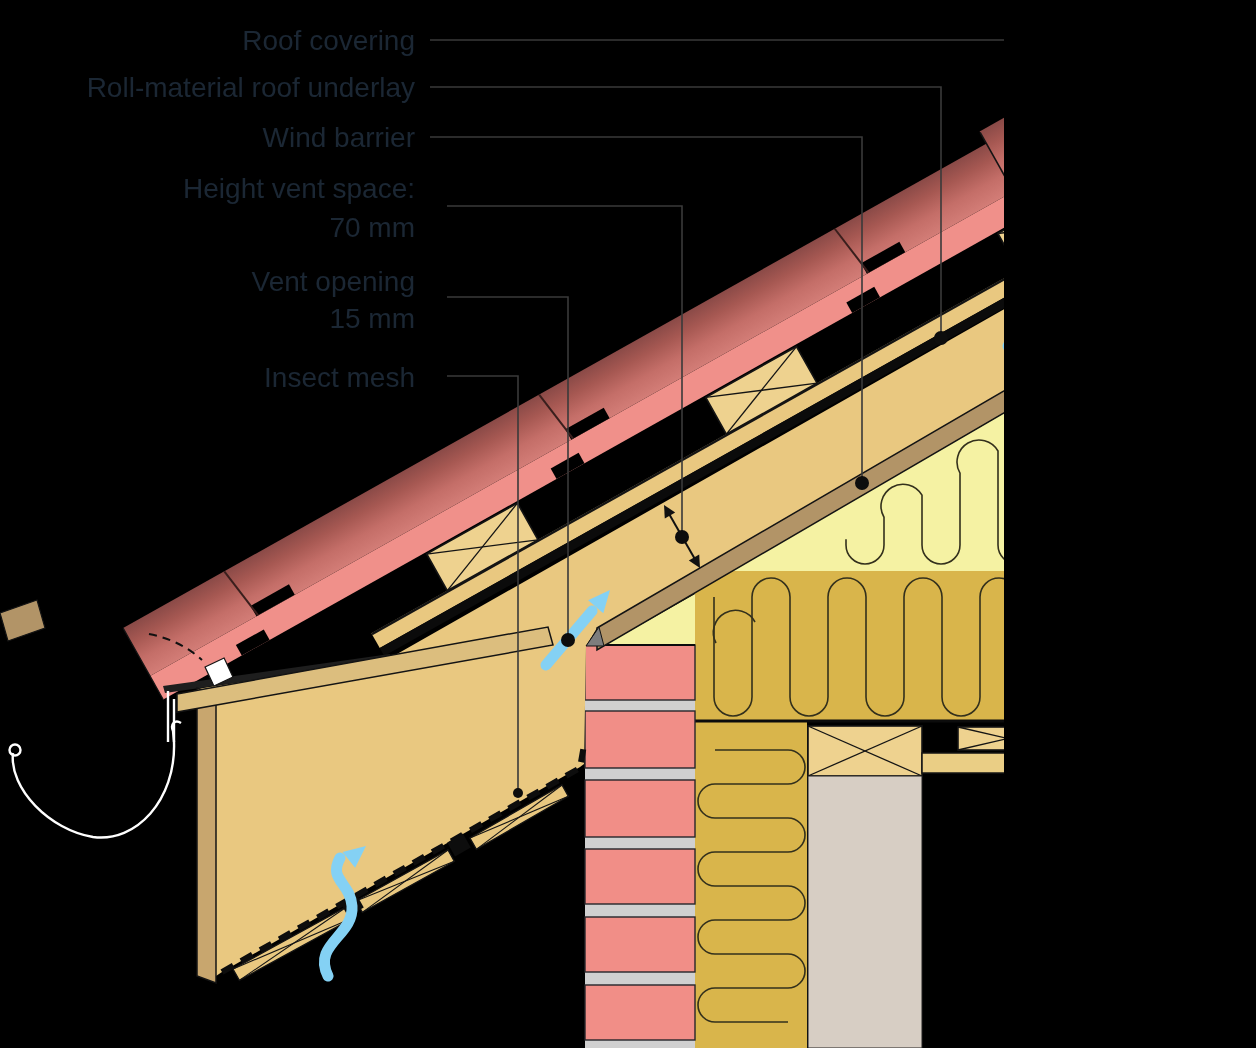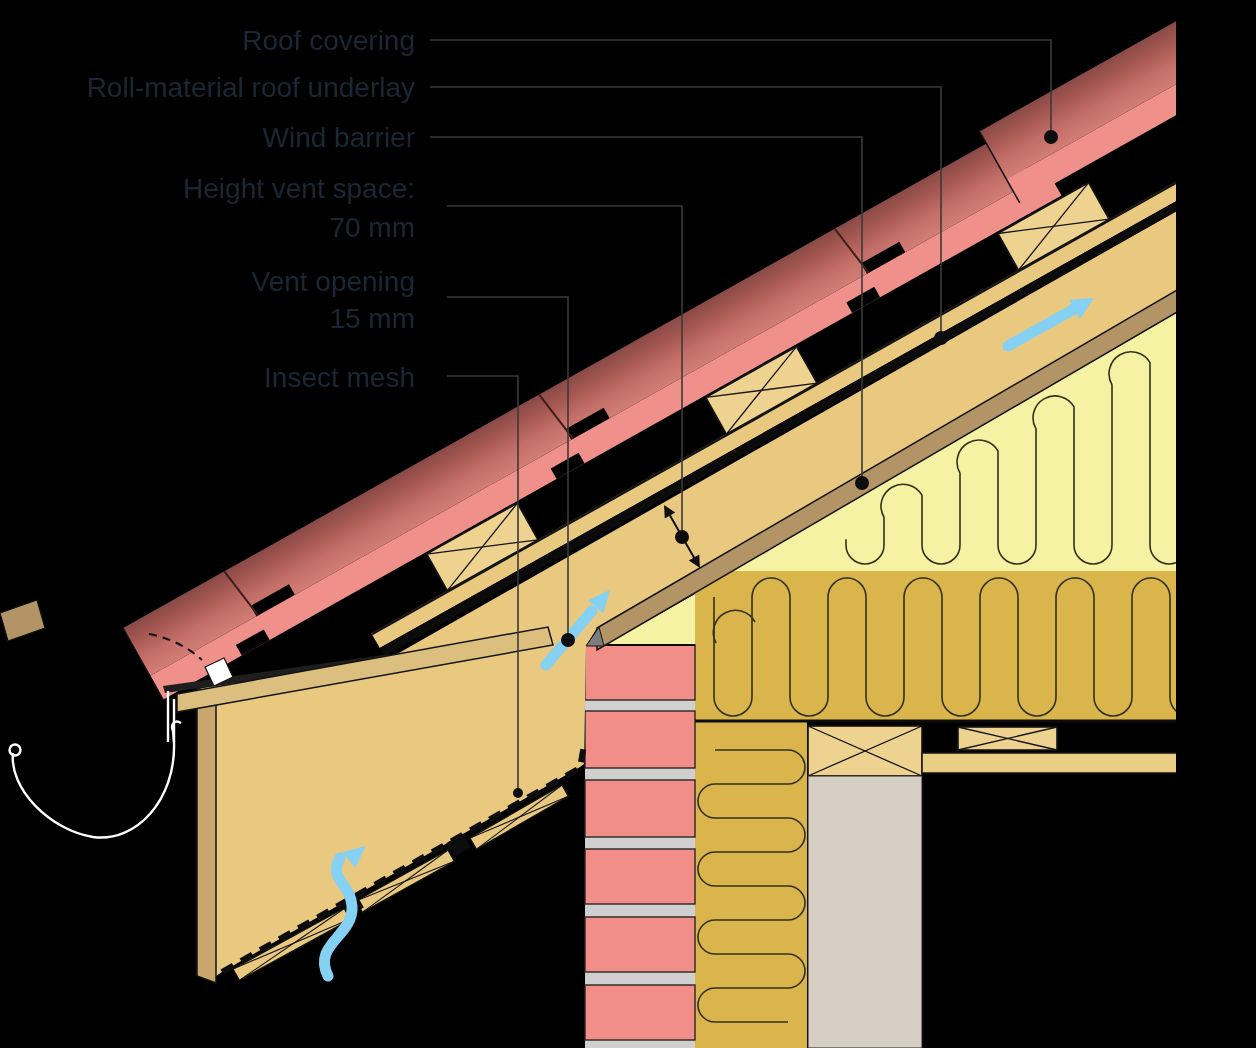--- a/index.html
+++ b/index.html
@@ -1,16 +1,16 @@
 <!DOCTYPE html>
 <html><head>
 <meta charset="utf-8">
 <style>
   html,body{margin:0;padding:0;background:#000;}
-  #stage{width:1176px;height:1048px;position:relative;background:#000;overflow:hidden;text-decoration:underline;}
+  #stage{width:1004px;height:1048px;position:relative;background:#000;overflow:hidden;text-decoration:underline;}
   svg{display:block;}
   text.lbl{font-family:"Liberation Sans","DejaVu Sans",sans-serif;font-size:28px;font-weight:500;}
 </style>
 </head>
 <body>
 
 <div id="stage">
 <svg id="svg" width="1256" height="1048" viewBox="0 0 1256 1048">
   <defs>
     <linearGradient id="gradTileMain" gradientUnits="userSpaceOnUse" x1="0" y1="608" x2="0" y2="663">

